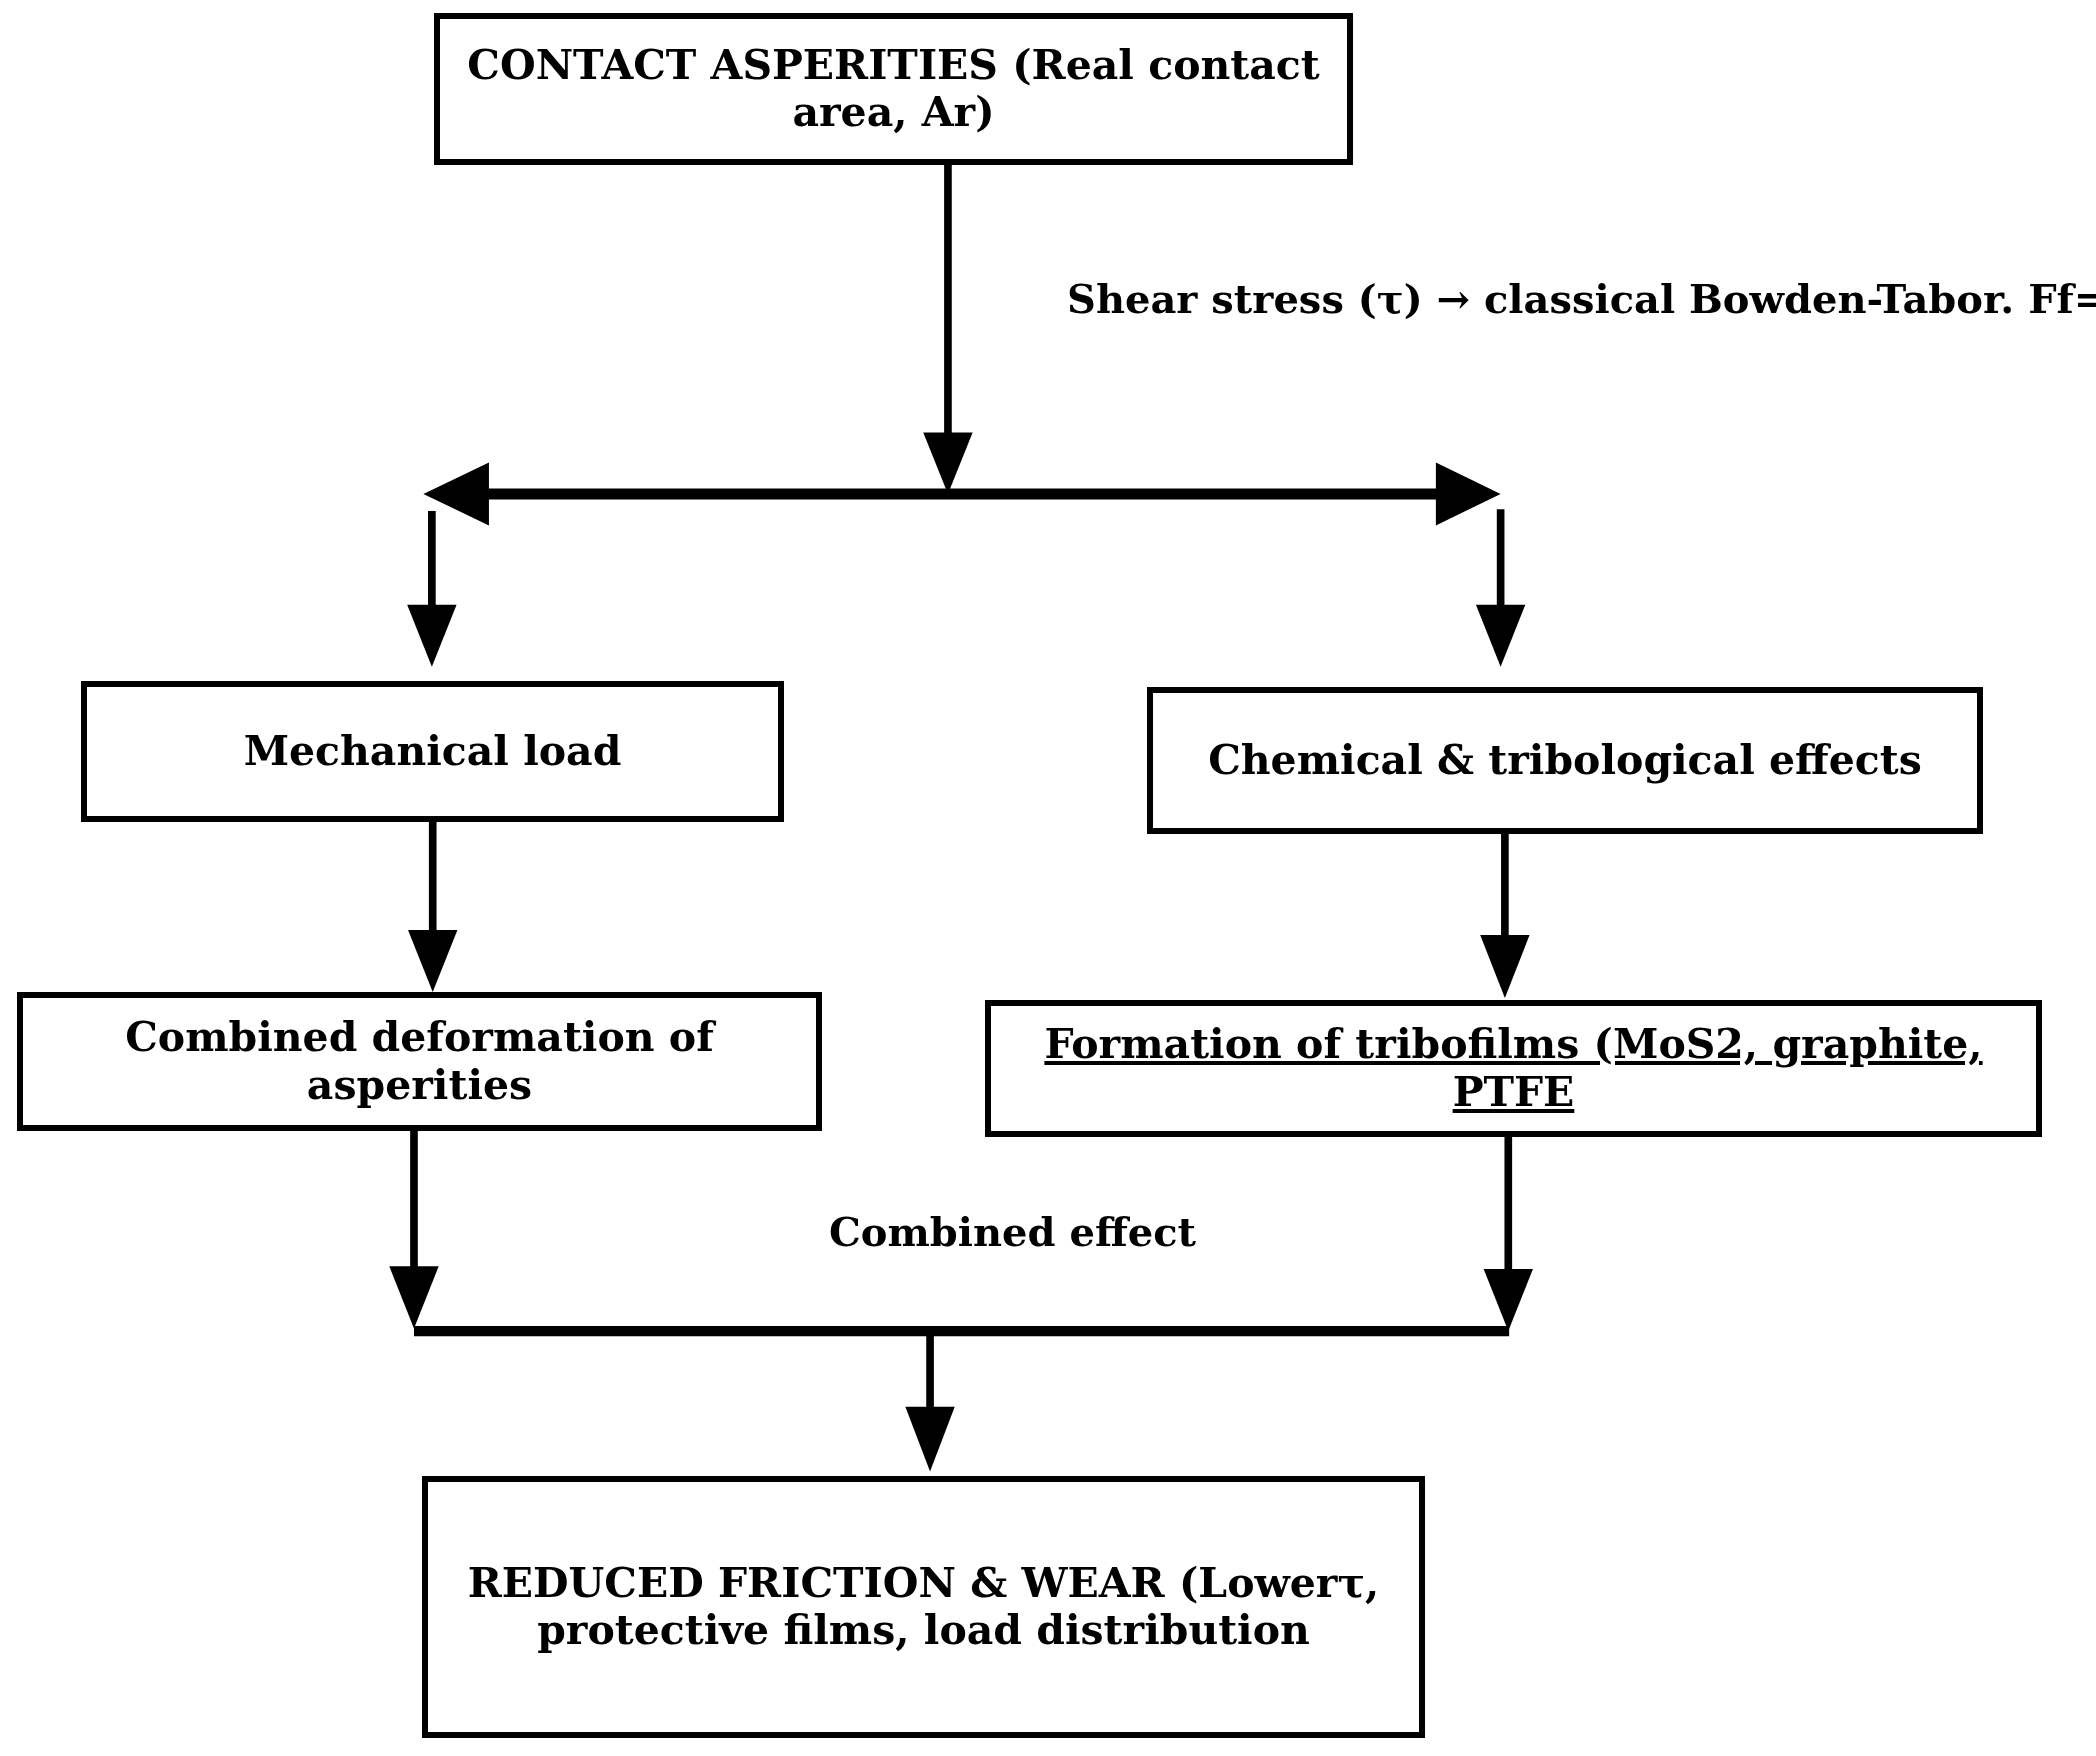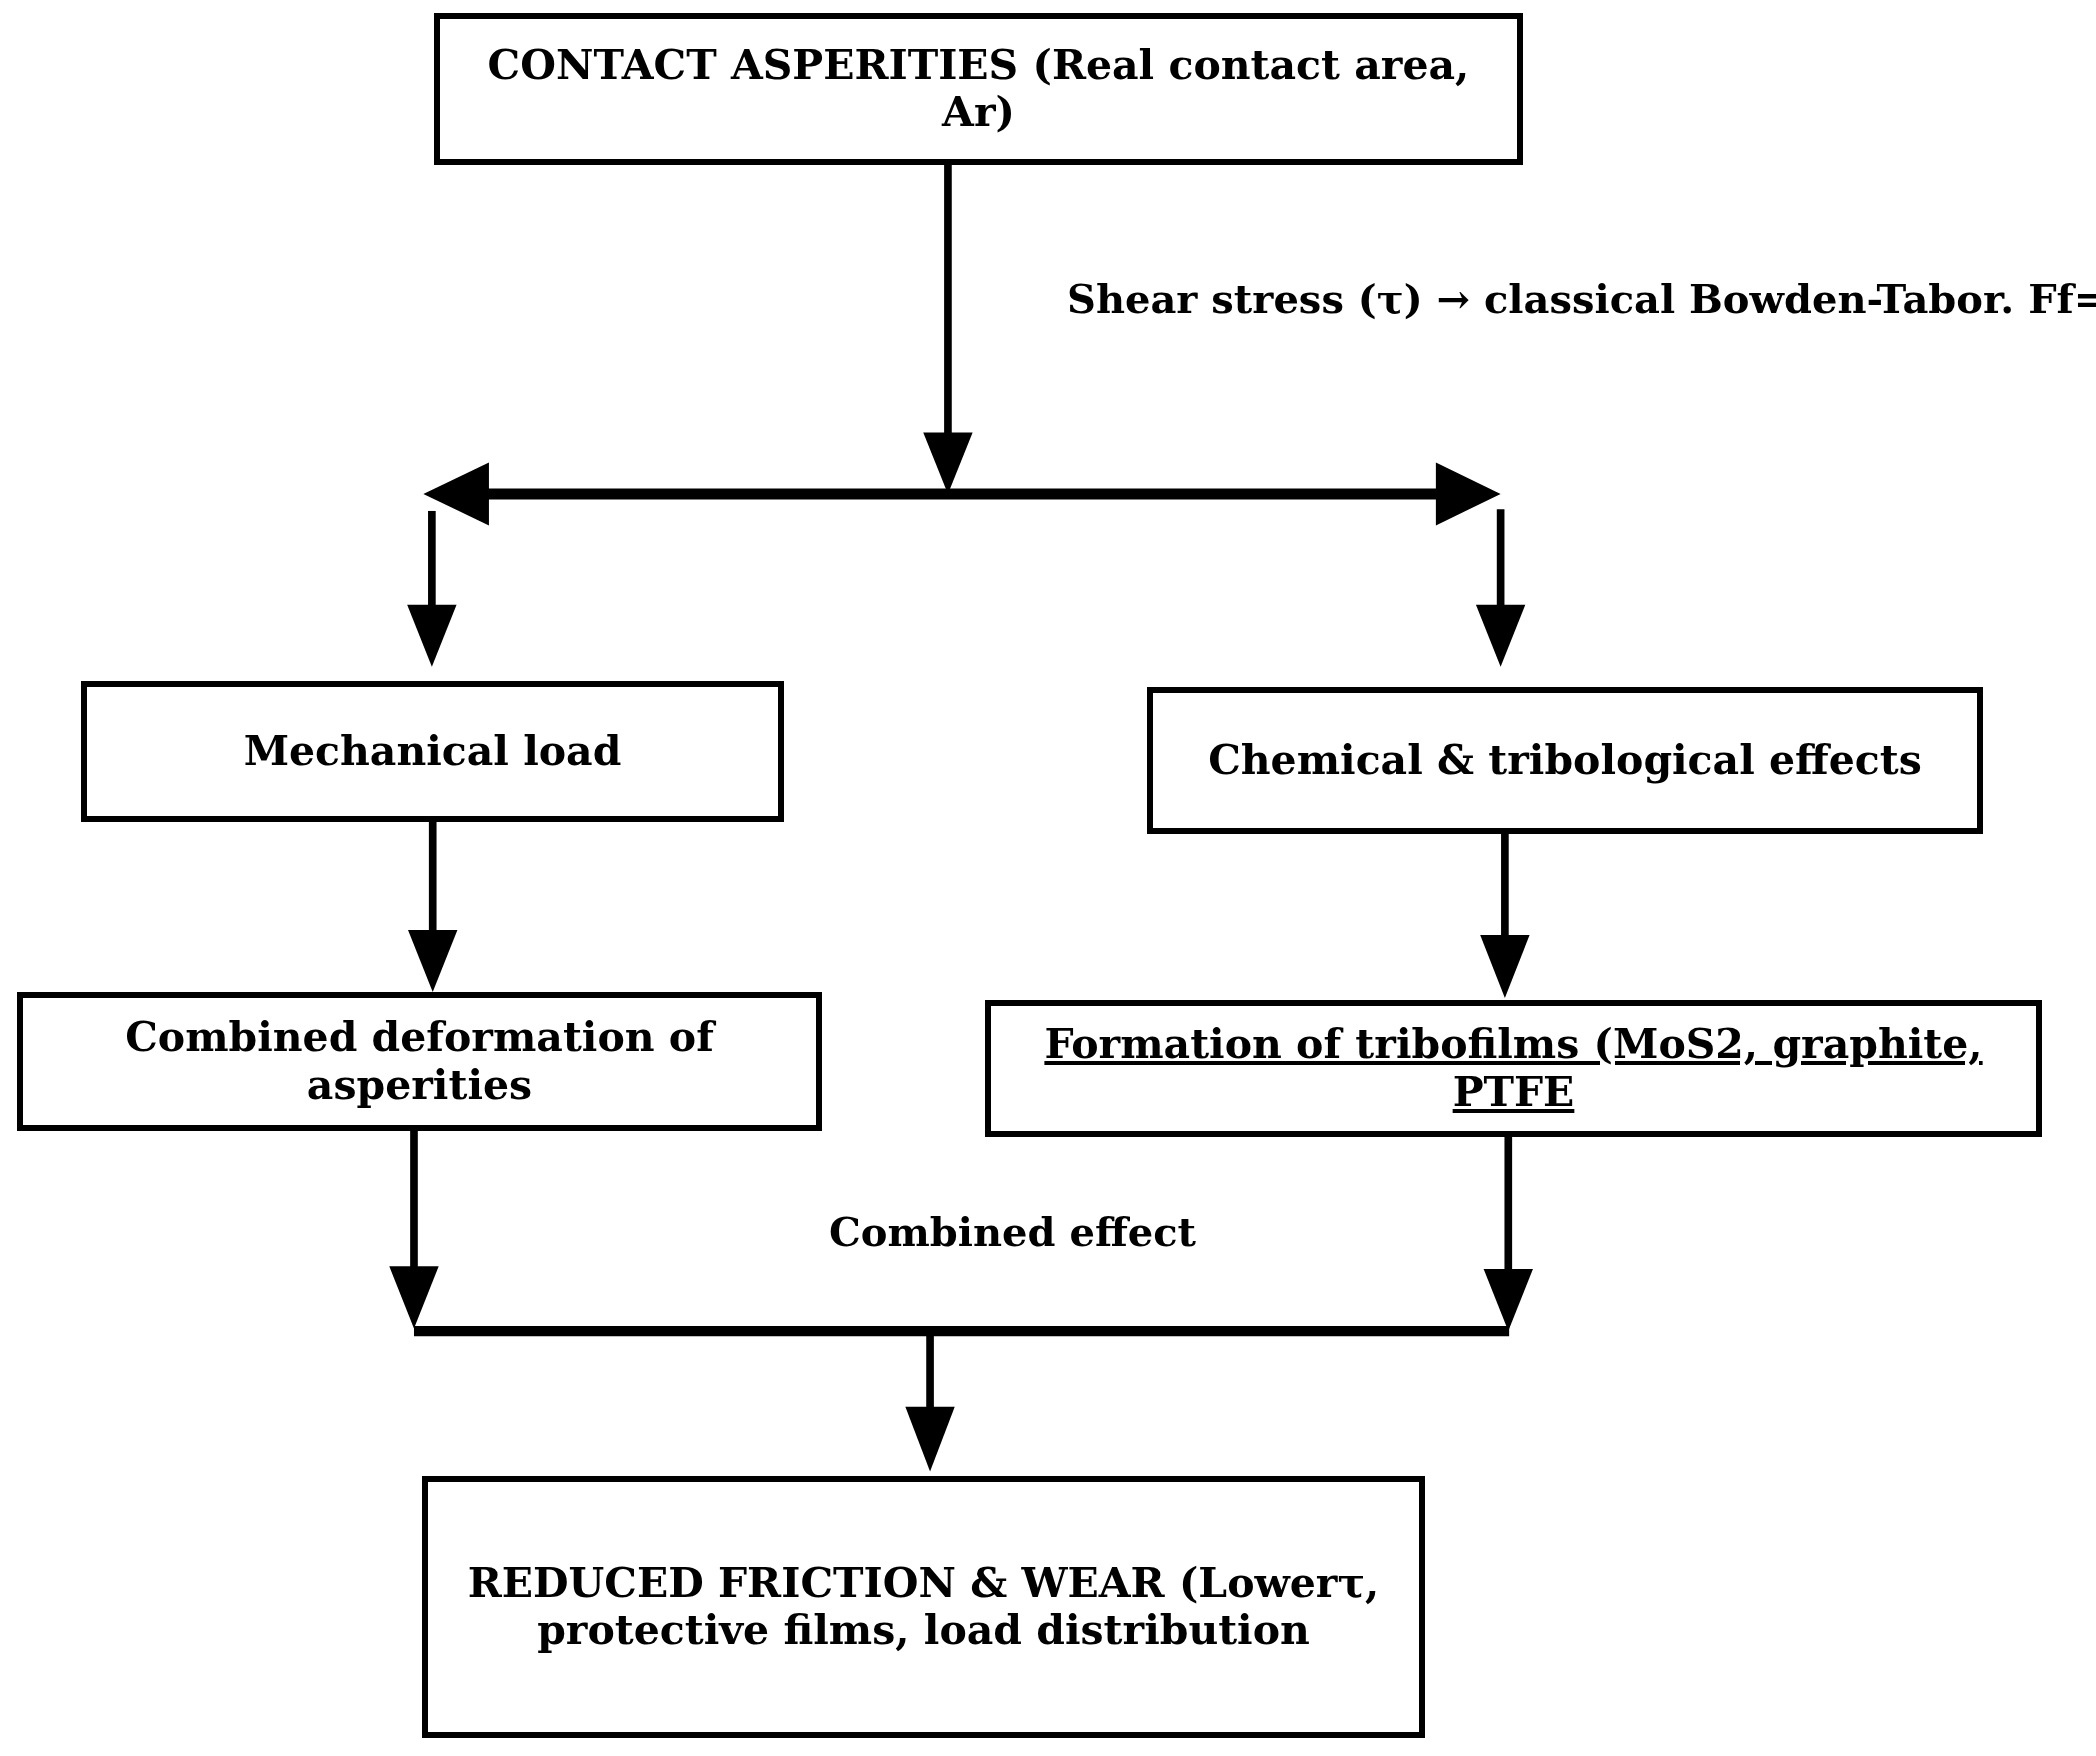--- a/index.html
+++ b/index.html
@@ -30,21 +30,21 @@
     background: #ffffff;
     display: flex;
     align-items: center;
     justify-content: center;
     text-align: center;
     font-weight: bold;
     font-size: 41px;
     line-height: 1.15;
     padding: 0 12px;
   }
-  .node-contact      { left: 434px;  top: 12.8px;   width: 1089px; height: 152px; }
+  .node-contact      { left: 434px;  top: 12.8px;   width: 919px; height: 152px; }
   .node-mechanical   { left: 81px;   top: 681px;  width: 703px;  height: 141px; }
   .node-chemical     { left: 1147px; top: 687px;  width: 836px;  height: 147px; }
   .node-plastic      { left: 17px;   top: 992px; width: 805px;  height: 139px; }
   .node-formation    { left: 985px; top: 1000px; width: 1057px; height: 137px; text-decoration: underline; }
   .node-reduced      {
     left: 422px; top: 1476px; width: 1003px; height: 262px;
     flex-direction: column;
     justify-content: center;
   }
   .edge-label {

